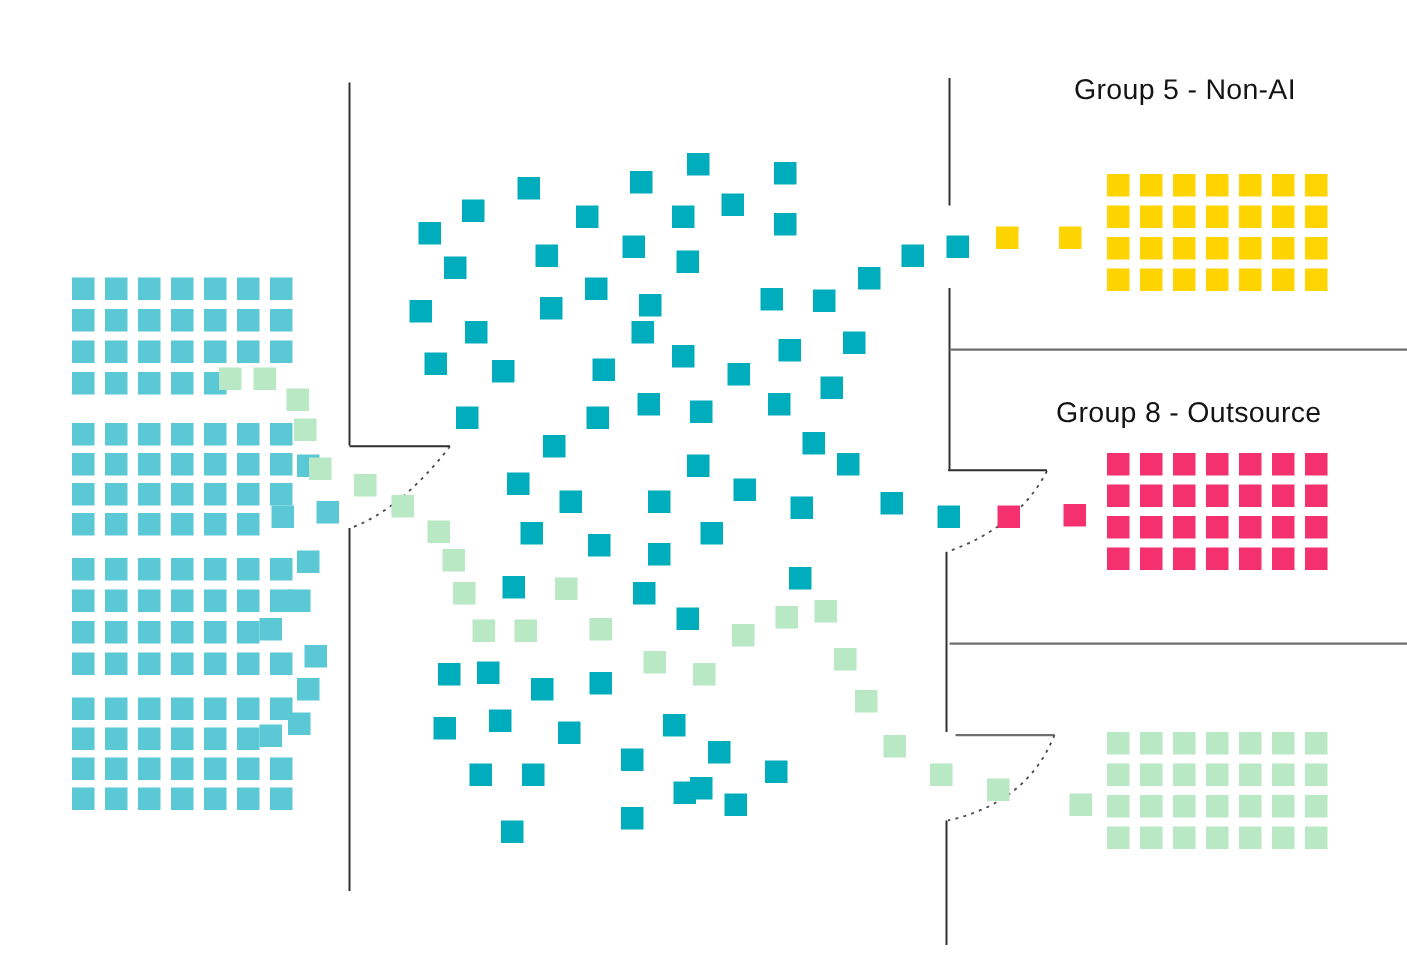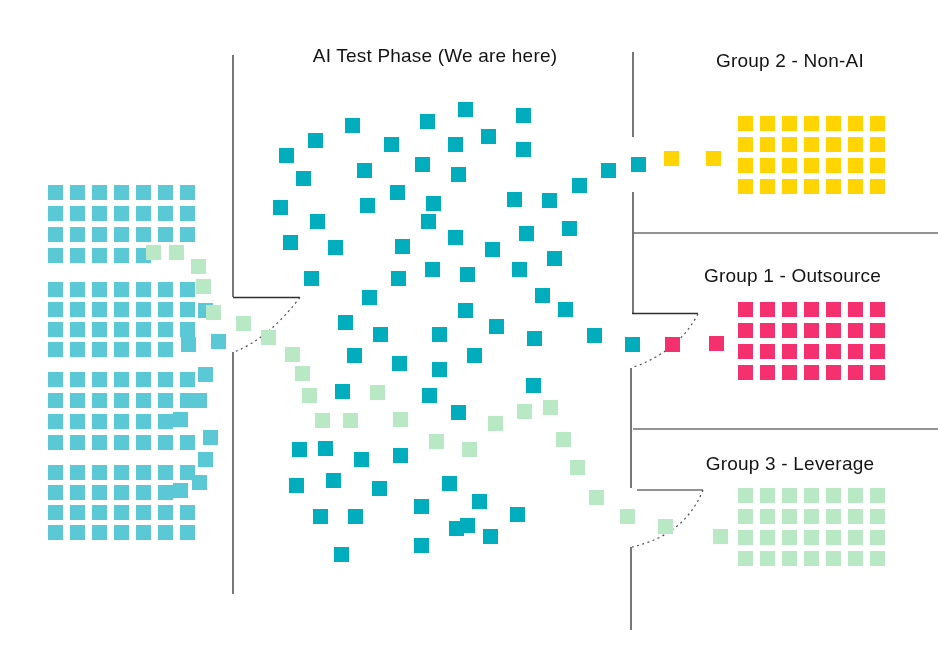--- a/index.html
+++ b/index.html
@@ -347,21 +347,19 @@
       <div class="sq" style="left: 709px; top: 336px; width: 15px; height: 15px; background: rgb(245, 48, 110);"></div>
       <div class="sq" style="left: 556px; top: 432px; width: 15px; height: 15px; background: rgb(185, 232, 196);"></div>
       <div class="sq" style="left: 570px; top: 460px; width: 15px; height: 15px; background: rgb(185, 232, 196);"></div>
       <div class="sq" style="left: 589px; top: 490px; width: 15px; height: 15px; background: rgb(185, 232, 196);"></div>
       <div class="sq" style="left: 620px; top: 509px; width: 15px; height: 15px; background: rgb(185, 232, 196);"></div>
       <div class="sq" style="left: 658px; top: 519px; width: 15px; height: 15px; background: rgb(185, 232, 196);"></div>
       <div class="sq" style="left: 713px; top: 529px; width: 15px; height: 15px; background: rgb(185, 232, 196);"></div>
     </div>
 
 
-  <div class="title" id="title-test-phase" style="left: 275px; top: 45px; width: 320px;">AI Test Phase (We are here)</div>
-
-  <div class="title" id="title-group1" style="left: 655px; top: 50px; width: 270px;">Group 2 - Non-AI</div>
-
-  <div class="title" id="title-group2" style="left: 655px; top: 265px; width: 275px;">Group 1 - Outsource</div>
-
-  <div class="title" id="title-group3" style="left: 655px; top: 453px; width: 270px;">Group 3 - Leverage</div>
+
+  <div class="title" id="title-group1" style="left: 655px; top: 50px; width: 270px;">Group 5 - Non-AI</div>
+
+  <div class="title" id="title-group2" style="left: 655px; top: 265px; width: 275px;">Group 8 - Outsource</div>
+
 
 </div>
 
 </body></html>

